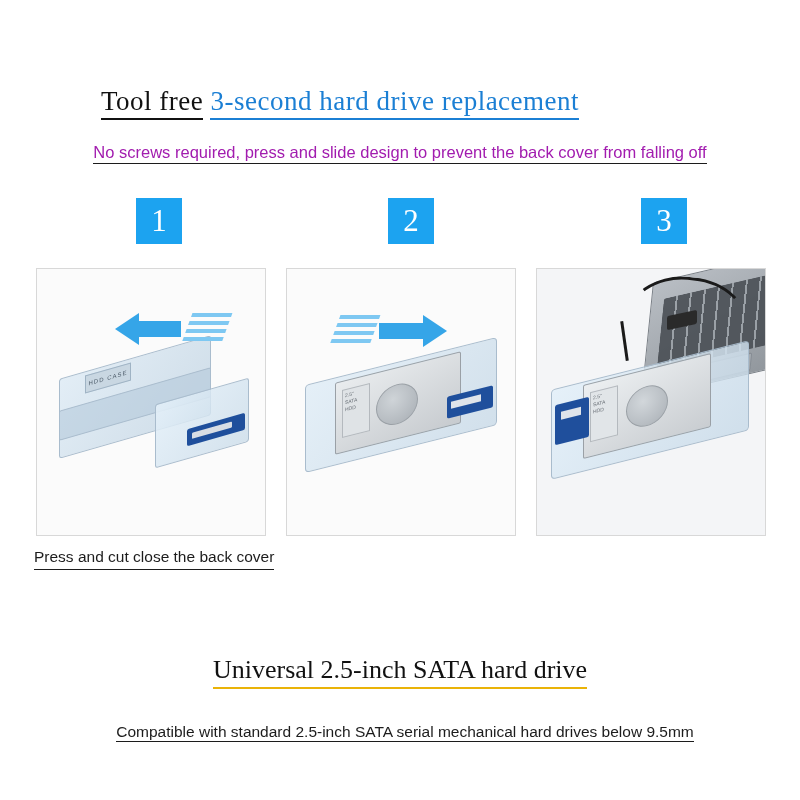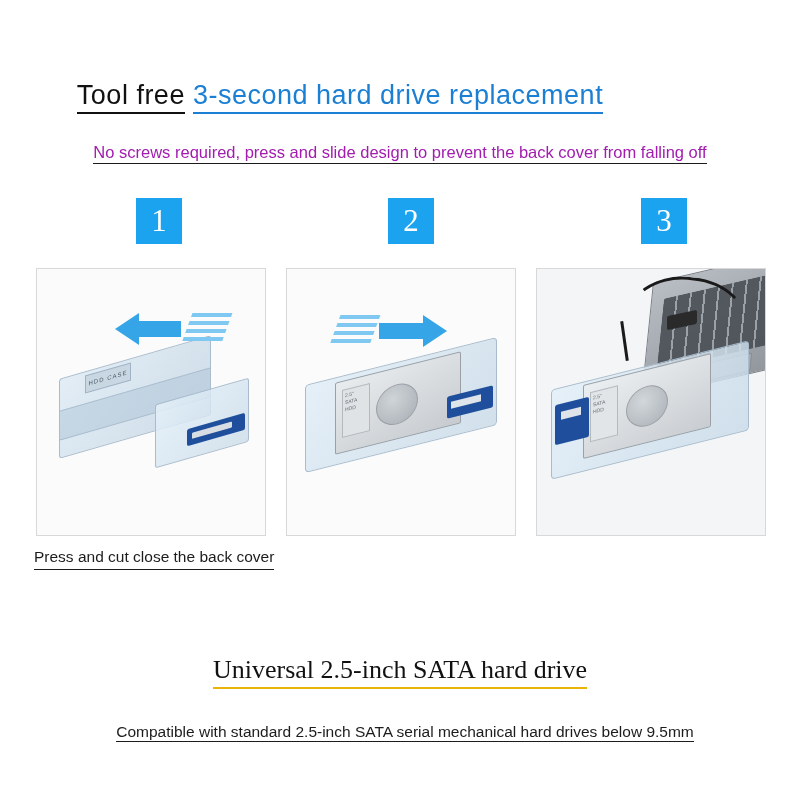--- a/index.html
+++ b/index.html
@@ -12,25 +12,25 @@
     height: 800px;
     font-family: "Liberation Sans", sans-serif;
     color: #1a1a1a;
     overflow: hidden;
     position: relative;
   }
 
   
   .headline {
     position: absolute;
-    top: 80px;
+    top: 86px;
     left: 0;
     width: 680px;
     text-align: center;
-    font-family: Liberation Sans, sans-serif;
+    font-family: Liberation Serif, serif;
     font-size: 27px;
     letter-spacing: 0.5px;
     white-space: nowrap;
   }
   .headline .part1 {
     color: #111111;
   }
   .headline .part2 {
     color: #1b7fd4;
     border-bottom: 2px solid #1b7fd4;

